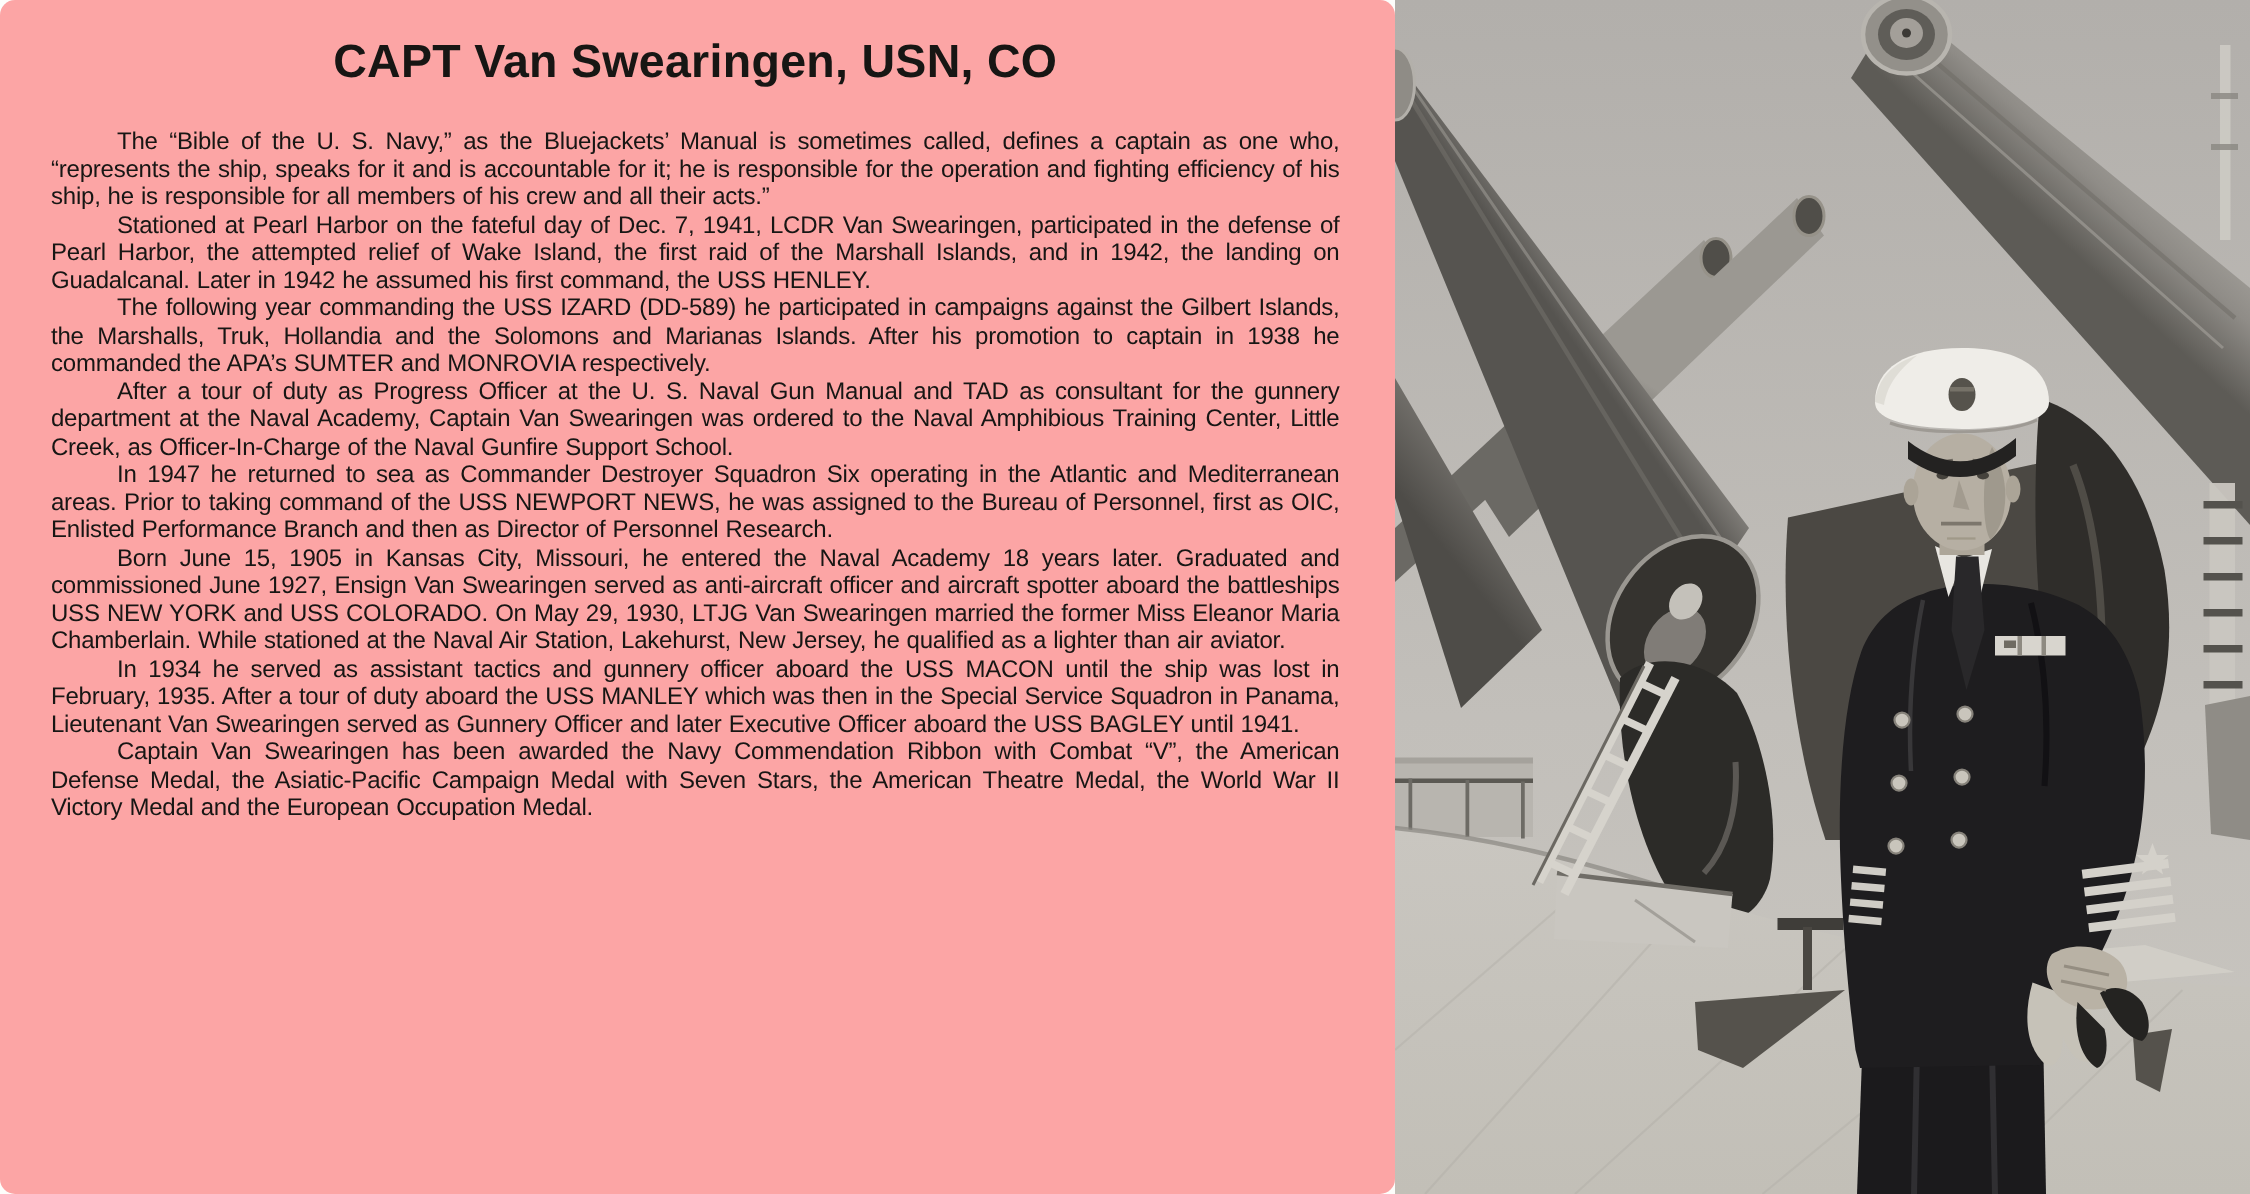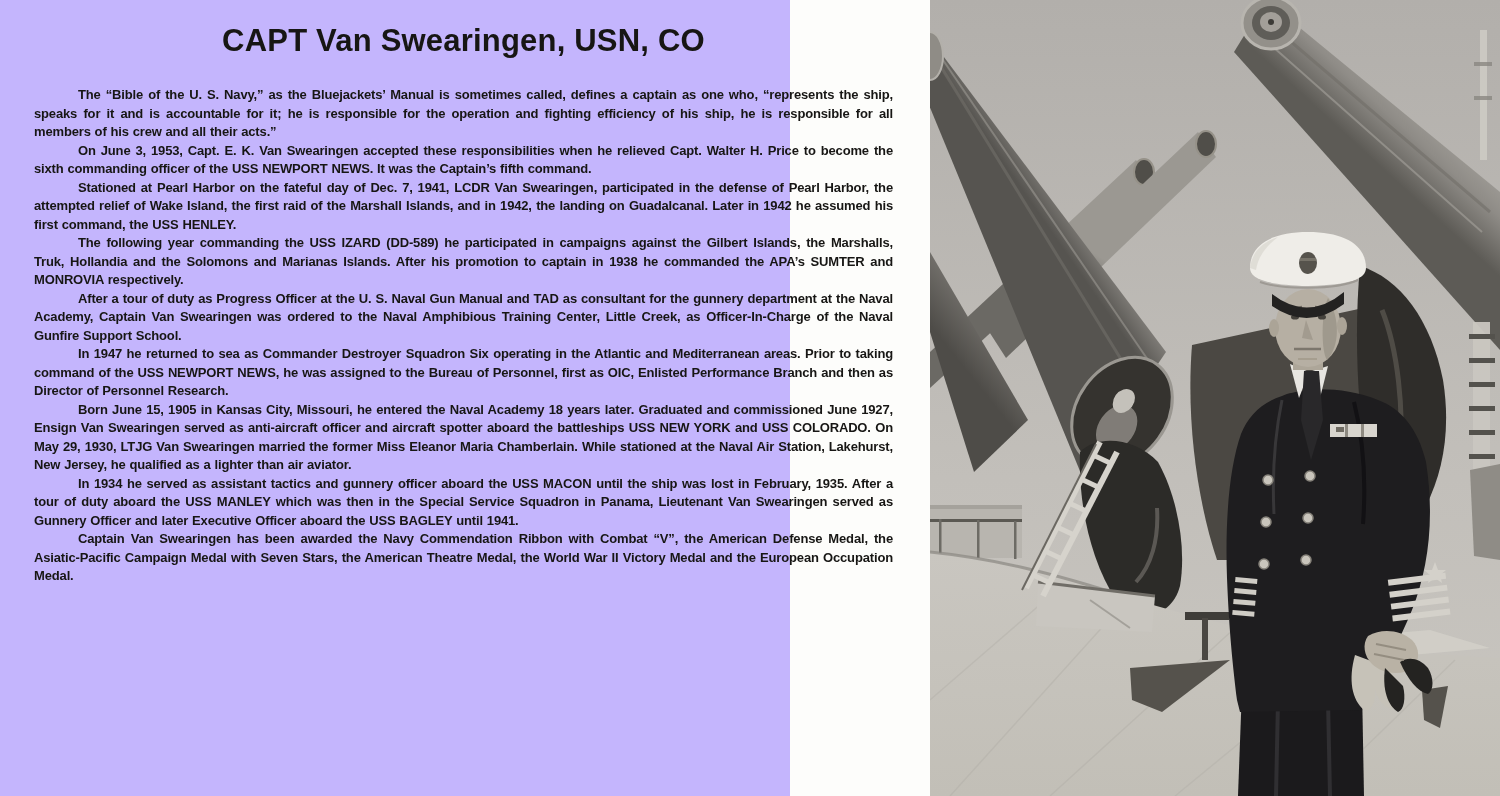--- a/index.html
+++ b/index.html
@@ -2,48 +2,47 @@
 <html><head>
 <meta charset="utf-8">
 <style>
   html,body{margin:0;padding:0;}
   body{
     width:1500px;height:796px;position:relative;overflow:hidden;
     background:#fdfdfb;
     font-family:"Liberation Sans",sans-serif;
     -webkit-font-smoothing:antialiased;
   }
-  .sheet{position:absolute;left:0;top:0;width:790px;height:796px;background:#c4b5fd;}
+  .sheet{position:absolute;left:0;top:0;width:930px;height:796px;background:#fca5a5;border-radius:10px;}
   .page-title{
     position:absolute;left:34px;top:22px;width:859px;margin:0;
     text-align:center;font-size:31px;line-height:38px;font-weight:bold;
     letter-spacing:0.2px;color:#171614;
   }
   .text-col{
     position:absolute;left:34px;top:86px;width:859px;color:#171614;
   }
   .para{
-    margin:0;font-size:13px;line-height:18.5px;font-weight:bold;
+    margin:0;font-size:16px;line-height:18.5px;font-weight:normal;
     text-align:justify;text-indent:44px;letter-spacing:-0.15px;word-spacing:0.4px;
     hyphens:none;
   }
   .photo-wrap{
     position:absolute;left:930px;top:0;width:570px;height:796px;overflow:hidden;
     background:#bfbcb7;
   }
   svg{display:block}
 </style>
 </head>
 <body>
 
 <div class="sheet">
   <h1 class="page-title">CAPT Van Swearingen, USN, CO</h1>
   <div class="text-col">
       <p class="para">The “Bible of the U. S. Navy,” as the Bluejackets’ Manual is sometimes called, defines a captain as one who, “represents the ship, speaks for it and is accountable for it; he is responsible for the operation and fighting efficiency of his ship, he is responsible for all members of his crew and all their acts.”</p>
-      <p class="para">On June 3, 1953, Capt. E. K. Van Swearingen accepted these responsibilities when he relieved Capt. Walter H. Price to become the sixth commanding officer of the USS NEWPORT NEWS.  It was the Captain’s fifth command.</p>
       <p class="para">Stationed at Pearl Harbor on the fateful day of Dec. 7, 1941, LCDR Van Swearingen, participated in the defense of Pearl Harbor, the attempted relief of Wake Island, the first raid of the Marshall Islands, and in 1942, the landing on Guadalcanal.  Later in 1942 he assumed his first command, the USS HENLEY.</p>
       <p class="para">The following year commanding the USS IZARD (DD-589) he participated in campaigns against the Gilbert Islands, the Marshalls, Truk, Hollandia and the Solomons and Marianas Islands.  After his promotion to captain in 1938 he commanded the APA’s SUMTER and MONROVIA respectively.</p>
       <p class="para">After a tour of duty as Progress Officer at the U. S. Naval Gun Manual and TAD as consultant for the gunnery department at the Naval Academy, Captain Van Swearingen was ordered to the Naval Amphibious Training Center, Little Creek, as Officer-In-Charge of the Naval Gunfire Support School.</p>
       <p class="para">In 1947 he returned to sea as Commander Destroyer Squadron Six operating in the Atlantic and Mediterranean areas.  Prior to taking command of the USS NEWPORT NEWS, he was assigned to the Bureau of Personnel, first as OIC, Enlisted Performance Branch and then as Director of Personnel Research.</p>
       <p class="para">Born June 15, 1905 in Kansas City, Missouri, he entered the Naval Academy 18 years later. Graduated and commissioned June 1927, Ensign Van Swearingen served as anti-aircraft officer and aircraft spotter aboard the battleships USS NEW YORK and USS COLORADO.  On May 29, 1930, LTJG Van Swearingen married the former Miss Eleanor Maria Chamberlain.  While stationed at the Naval Air Station, Lakehurst, New Jersey, he qualified as a lighter than air aviator.</p>
       <p class="para">In 1934 he served as assistant tactics and gunnery officer aboard the USS MACON until the ship was lost in February, 1935.  After a tour of duty aboard the USS MANLEY which was then in the Special Service Squadron in Panama, Lieutenant Van Swearingen served as Gunnery Officer and later Executive Officer aboard the USS BAGLEY until 1941.</p>
       <p class="para">Captain Van Swearingen has been awarded the Navy Commendation Ribbon with Combat “V”, the American Defense Medal, the Asiatic-Pacific Campaign Medal with Seven Stars, the American Theatre Medal, the World War II Victory Medal and the European Occupation Medal.</p>
     </div>
 </div>
 

